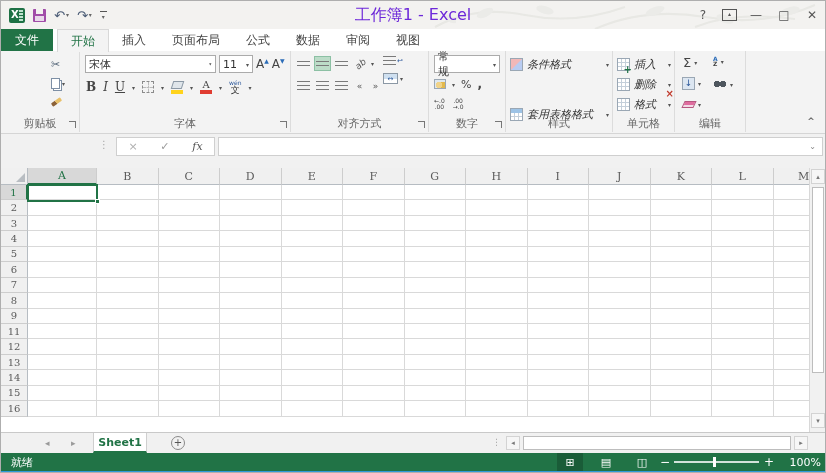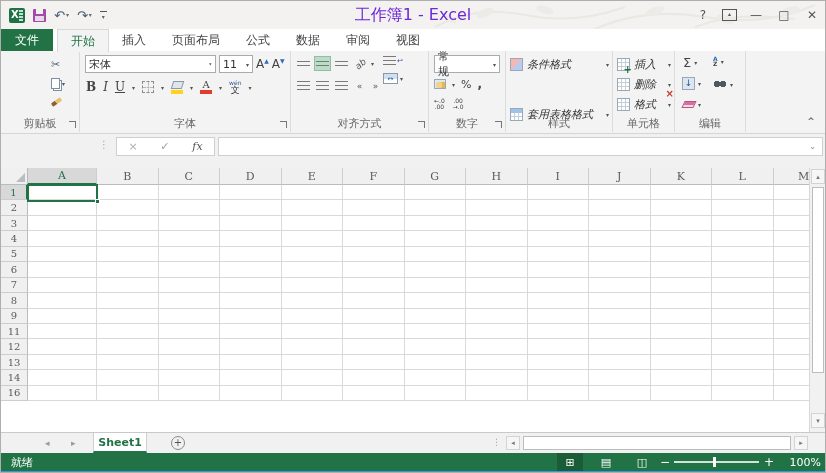--- a/index.html
+++ b/index.html
@@ -680,20 +680,36 @@
             <div class="g-cell" style="width: 61.5px;"></div>
             <div class="g-cell" style="width: 61.5px;"></div>
             <div class="g-cell" style="width: 61.5px;"></div>
             <div class="g-cell" style="width: 61.5px;"></div>
             <div class="g-cell" style="width: 61.5px;"></div>
             <div class="g-cell" style="width: 61.5px;"></div>
             <div class="g-cell" style="width: 61.5px;"></div>
             <div class="g-cell" style="width: 61.5px;"></div>
           </div>
           <div class="g-row" style="height: 15.4375px;">
+            <div class="row-h">15</div>
+            <div class="g-cell" style="width: 69px;"></div>
+            <div class="g-cell" style="width: 61.5px;"></div>
+            <div class="g-cell" style="width: 61.5px;"></div>
+            <div class="g-cell" style="width: 61.5px;"></div>
+            <div class="g-cell" style="width: 61.5px;"></div>
+            <div class="g-cell" style="width: 61.5px;"></div>
+            <div class="g-cell" style="width: 61.5px;"></div>
+            <div class="g-cell" style="width: 61.5px;"></div>
+            <div class="g-cell" style="width: 61.5px;"></div>
+            <div class="g-cell" style="width: 61.5px;"></div>
+            <div class="g-cell" style="width: 61.5px;"></div>
+            <div class="g-cell" style="width: 61.5px;"></div>
+            <div class="g-cell" style="width: 61.5px;"></div>
+          </div>
+          <div class="g-row" style="height: 15.4375px;">
             <div class="row-h">16</div>
             <div class="g-cell" style="width: 69px;"></div>
             <div class="g-cell" style="width: 61.5px;"></div>
             <div class="g-cell" style="width: 61.5px;"></div>
             <div class="g-cell" style="width: 61.5px;"></div>
             <div class="g-cell" style="width: 61.5px;"></div>
             <div class="g-cell" style="width: 61.5px;"></div>
             <div class="g-cell" style="width: 61.5px;"></div>
             <div class="g-cell" style="width: 61.5px;"></div>
             <div class="g-cell" style="width: 61.5px;"></div>

